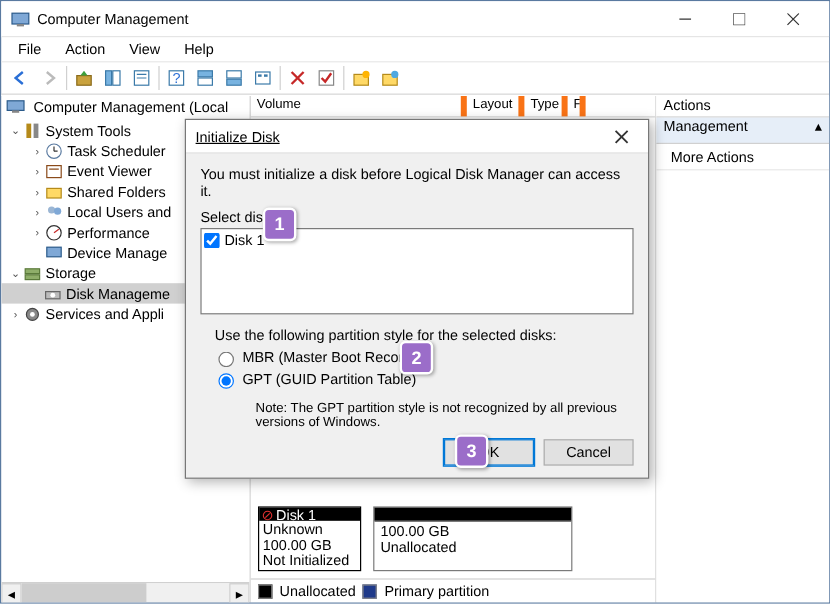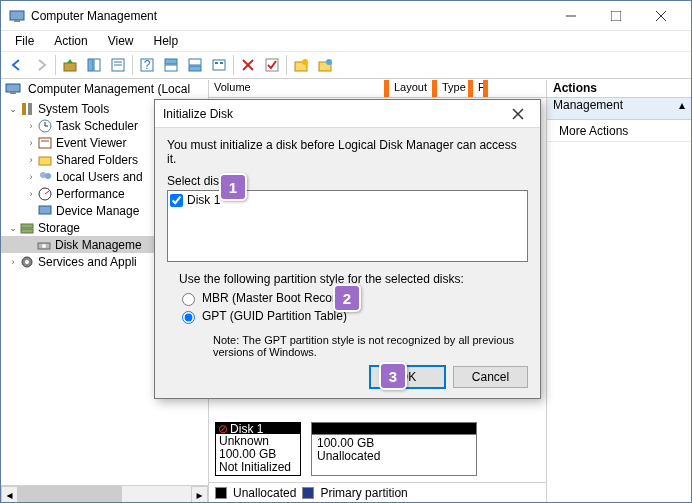--- a/index.html
+++ b/index.html
@@ -43,27 +43,27 @@
 .diskcard { position: absolute; left: 6px; bottom: 26px; width: 86px; height: 54px; border: 1px solid #000; background: #fff; display: flex; flex-direction: column; }
 .diskcard .top { height: 11px; background: #000; color: #fff; font-size: 9px; padding: 0 2px; display: flex; align-items: center; gap: 2px; }
 .diskcard .body { padding: 1px 3px; font-size: 11px; line-height: 13px; }
 .volcard { position: absolute; left: 102px; bottom: 26px; width: 166px; height: 54px; border: 1px solid #7a7a7a; }
 .volcard .top { height: 11px; background: #000; }
 .volcard .body { padding: 2px 5px; font-size: 11px; line-height: 13px; border-top: 1px solid #7a7a7a; }
 .legend { position: absolute; bottom: 0; left: 0; right: 0; height: 20px; border-top: 1px solid #d0d0d0; display: flex; align-items: center; padding: 0 6px; gap: 6px; font-size: 11px; }
 .legend .sw { width: 12px; height: 12px; border: 1px solid #888; }
 
 .actionpane { width: 144px; background: #fff; }
-.actionpane .aheader { height: 18px; background: #fff; padding: 1px 6px; font-weight: bold; border-bottom: 1px solid #d0d0d0; }
+.actionpane .aheader { height: 18px; background: #fff; padding: 1px 6px; font-weight: normal; border-bottom: 1px solid #d0d0d0; }
 .actionpane .asection { height: 22px; background: #e6eef8; border-bottom: 1px solid #d0d0d0; display: flex; align-items: flex-start; justify-content: space-between; padding: 0 6px; }
 .actionpane .aitem { height: 22px; display: flex; align-items: center; padding: 0 12px; border-bottom: 1px solid #e8e8e8; }
 
 
 .dialog { position: absolute; left: 153px; top: 98px; width: 387px; height: 300px; background: #f0f0f0; border: 1px solid #777; box-shadow: 3px 3px 10px rgba(0,0,0,0.3); }
-.dialog .dtitle { height: 28px; display: flex; align-items: center; padding: 0 8px; background: #fff; border-bottom: 1px solid #dcdcdc; }
+.dialog .dtitle { height: 28px; display: flex; align-items: center; padding: 0 8px; background: #fff; border-bottom: 1px solid #dcdcdc; text-decoration: underline; }
 .dialog .dtitle .txt { flex: 1; }
 .dialog .dclose { width: 28px; height: 28px; display: flex; align-items: center; justify-content: center; }
 .dialog .dbody { padding: 10px 12px 8px 12px; }
 .dialog .dmsg { margin-bottom: 8px; }
 .dialog .dlbl { margin-bottom: 2px; }
 .dialog .dlist { border: 1px solid #7a7a7a; background: #fff; height: 72px; padding: 2px; }
 .dialog .dlistrow { display: flex; align-items: center; gap: 4px; }
 .dialog .dlistrow input { margin: 0; }
 .dialog .dlbl2 { margin-top: 10px; margin-bottom: 4px; margin-left: 12px; }
 .dialog .radios { margin-left: 10px; }

